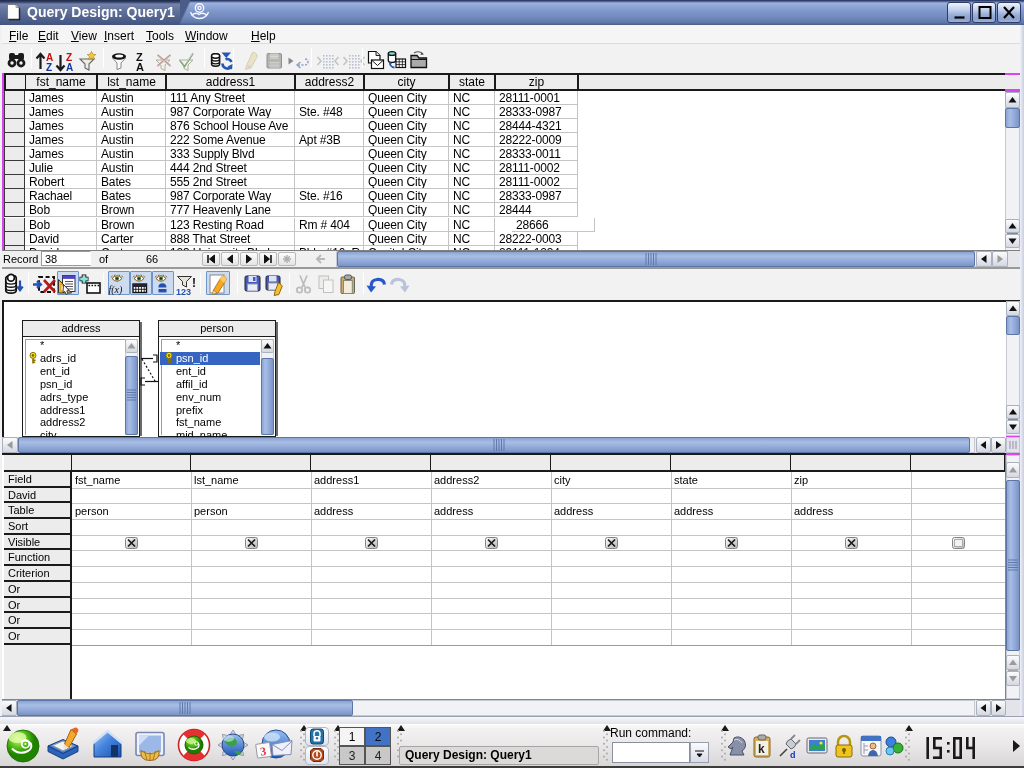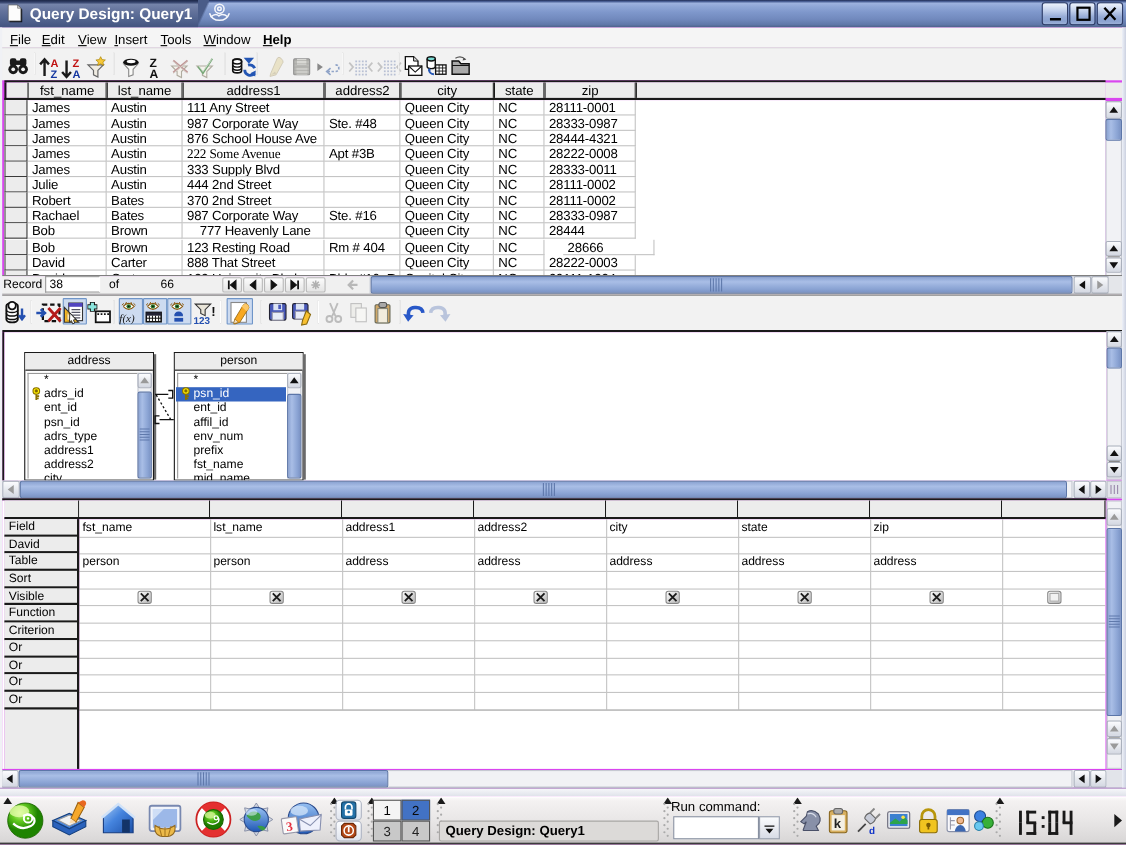--- a/index.html
+++ b/index.html
@@ -52,21 +52,21 @@
 <path d="M57 5 L 67 16 M67 5 L 57 16"></path>
 </g>
     </svg>
 <div class="a" id="menubar"></div>
 <div class="a mi" style="left:9px;"><u>F</u>ile</div>
 <div class="a mi" style="left:38px;"><u>E</u>dit</div>
 <div class="a mi" style="left:71px;"><u>V</u>iew</div>
 <div class="a mi" style="left:104px;"><u>I</u>nsert</div>
 <div class="a mi" style="left:146px;"><u>T</u>ools</div>
 <div class="a mi" style="left:185px;"><u>W</u>indow</div>
-<div class="a mi" style="left:239px;font-weight:bold;"><u>H</u>elp</div>
+<div class="a mi" style="left:251px;"><u>H</u>elp</div>
 <div class="a" id="toolbar1"></div>
 <svg class="a" style="left:0px;top:46px" width="440" height="28" viewBox="0 0 440 28">
 
 <g fill="#1a1a1a">
 <rect x="9" y="7" width="6" height="7" rx="2"></rect>
         <rect x="18" y="7" width="6" height="7" rx="2"></rect>
 <circle cx="12" cy="17" r="4.4"></circle>
         <circle cx="21" cy="17" r="4.4"></circle>
 <rect x="14" y="9" width="5" height="4"></rect>
 <circle cx="12" cy="17" r="1.7" fill="#f2f2f2"></circle>
@@ -263,25 +263,25 @@
 <div class="cell" style="left:162px;top:0;width:129px;height:14.05px;border-right:1px solid #c4c4c4;border-bottom:1px solid #c4c4c4;letter-spacing:-0.15px;font-size:12px;line-height:14.05px;padding-left:4px;">876 School House Ave</div>
 <div class="cell" style="left:291px;top:0;width:69px;height:14.05px;border-right:1px solid #c4c4c4;border-bottom:1px solid #c4c4c4;letter-spacing:-0.15px;font-size:12px;line-height:14.05px;padding-left:4px;"></div>
 <div class="cell" style="left:360px;top:0;width:85px;height:14.05px;border-right:1px solid #c4c4c4;border-bottom:1px solid #c4c4c4;letter-spacing:-0.15px;font-size:12px;line-height:14.05px;padding-left:4px;">Queen City</div>
 <div class="cell" style="left:445px;top:0;width:46px;height:14.05px;border-right:1px solid #c4c4c4;border-bottom:1px solid #c4c4c4;letter-spacing:-0.15px;font-size:12px;line-height:14.05px;padding-left:4px;">NC</div>
 <div class="cell" style="left:491px;top:0;width:83px;height:14.05px;border-right:1px solid #c4c4c4;border-bottom:1px solid #c4c4c4;letter-spacing:-0.15px;font-size:12px;line-height:14.05px;padding-left:4px;">28444-4321</div>
 </div>
 <div style="position:absolute;left:0px;top:42.2px;width:1001px;height:14.05px;">
 <div style="position:absolute;left:0px;top:0;width:21px;height:14.05px;background:#ececec;border:1px solid #3a3a3a;border-top:none;"></div>
 <div class="cell" style="left:21px;top:0;width:72px;height:14.05px;border-right:1px solid #c4c4c4;border-bottom:1px solid #c4c4c4;letter-spacing:-0.15px;font-size:12px;line-height:14.05px;padding-left:4px;">James</div>
 <div class="cell" style="left:93px;top:0;width:69px;height:14.05px;border-right:1px solid #c4c4c4;border-bottom:1px solid #c4c4c4;letter-spacing:-0.15px;font-size:12px;line-height:14.05px;padding-left:4px;">Austin</div>
-<div class="cell" style="left:162px;top:0;width:129px;height:14.05px;border-right:1px solid #c4c4c4;border-bottom:1px solid #c4c4c4;letter-spacing:-0.15px;font-size:12px;line-height:14.05px;padding-left:4px;font-family:Liberation Serif, serif;">222 Some Avenue</div>
+<div class="cell" style="left:162px;top:0;width:129px;height:14.05px;border-right:1px solid #c4c4c4;border-bottom:1px solid #c4c4c4;letter-spacing:-0.15px;font-size:12px;line-height:14.05px;padding-left:4px;">222 Some Avenue</div>
 <div class="cell" style="left:291px;top:0;width:69px;height:14.05px;border-right:1px solid #c4c4c4;border-bottom:1px solid #c4c4c4;letter-spacing:-0.15px;font-size:12px;line-height:14.05px;padding-left:4px;">Apt #3B</div>
 <div class="cell" style="left:360px;top:0;width:85px;height:14.05px;border-right:1px solid #c4c4c4;border-bottom:1px solid #c4c4c4;letter-spacing:-0.15px;font-size:12px;line-height:14.05px;padding-left:4px;">Queen City</div>
 <div class="cell" style="left:445px;top:0;width:46px;height:14.05px;border-right:1px solid #c4c4c4;border-bottom:1px solid #c4c4c4;letter-spacing:-0.15px;font-size:12px;line-height:14.05px;padding-left:4px;">NC</div>
-<div class="cell" style="left:491px;top:0;width:83px;height:14.05px;border-right:1px solid #c4c4c4;border-bottom:1px solid #c4c4c4;letter-spacing:-0.15px;font-size:12px;line-height:14.05px;padding-left:4px;">28222-0008</div>
+<div class="cell" style="left:491px;top:0;width:83px;height:14.05px;border-right:1px solid #c4c4c4;border-bottom:1px solid #c4c4c4;letter-spacing:-0.15px;font-size:12px;line-height:14.05px;padding-left:4px;">28222-0009</div>
 </div>
 <div style="position:absolute;left:0px;top:56.2px;width:1001px;height:14.05px;">
 <div style="position:absolute;left:0px;top:0;width:21px;height:14.05px;background:#ececec;border:1px solid #3a3a3a;border-top:none;"></div>
 <div class="cell" style="left:21px;top:0;width:72px;height:14.05px;border-right:1px solid #c4c4c4;border-bottom:1px solid #c4c4c4;letter-spacing:-0.15px;font-size:12px;line-height:14.05px;padding-left:4px;">James</div>
 <div class="cell" style="left:93px;top:0;width:69px;height:14.05px;border-right:1px solid #c4c4c4;border-bottom:1px solid #c4c4c4;letter-spacing:-0.15px;font-size:12px;line-height:14.05px;padding-left:4px;">Austin</div>
 <div class="cell" style="left:162px;top:0;width:129px;height:14.05px;border-right:1px solid #c4c4c4;border-bottom:1px solid #c4c4c4;letter-spacing:-0.15px;font-size:12px;line-height:14.05px;padding-left:4px;">333 Supply Blvd</div>
 <div class="cell" style="left:291px;top:0;width:69px;height:14.05px;border-right:1px solid #c4c4c4;border-bottom:1px solid #c4c4c4;letter-spacing:-0.15px;font-size:12px;line-height:14.05px;padding-left:4px;"></div>
 <div class="cell" style="left:360px;top:0;width:85px;height:14.05px;border-right:1px solid #c4c4c4;border-bottom:1px solid #c4c4c4;letter-spacing:-0.15px;font-size:12px;line-height:14.05px;padding-left:4px;">Queen City</div>
 <div class="cell" style="left:445px;top:0;width:46px;height:14.05px;border-right:1px solid #c4c4c4;border-bottom:1px solid #c4c4c4;letter-spacing:-0.15px;font-size:12px;line-height:14.05px;padding-left:4px;">NC</div>
 <div class="cell" style="left:491px;top:0;width:83px;height:14.05px;border-right:1px solid #c4c4c4;border-bottom:1px solid #c4c4c4;letter-spacing:-0.15px;font-size:12px;line-height:14.05px;padding-left:4px;">28333-0011</div>
@@ -293,41 +293,41 @@
 <div class="cell" style="left:162px;top:0;width:129px;height:14.05px;border-right:1px solid #c4c4c4;border-bottom:1px solid #c4c4c4;letter-spacing:-0.15px;font-size:12px;line-height:14.05px;padding-left:4px;">444 2nd Street</div>
 <div class="cell" style="left:291px;top:0;width:69px;height:14.05px;border-right:1px solid #c4c4c4;border-bottom:1px solid #c4c4c4;letter-spacing:-0.15px;font-size:12px;line-height:14.05px;padding-left:4px;"></div>
 <div class="cell" style="left:360px;top:0;width:85px;height:14.05px;border-right:1px solid #c4c4c4;border-bottom:1px solid #c4c4c4;letter-spacing:-0.15px;font-size:12px;line-height:14.05px;padding-left:4px;">Queen City</div>
 <div class="cell" style="left:445px;top:0;width:46px;height:14.05px;border-right:1px solid #c4c4c4;border-bottom:1px solid #c4c4c4;letter-spacing:-0.15px;font-size:12px;line-height:14.05px;padding-left:4px;">NC</div>
 <div class="cell" style="left:491px;top:0;width:83px;height:14.05px;border-right:1px solid #c4c4c4;border-bottom:1px solid #c4c4c4;letter-spacing:-0.15px;font-size:12px;line-height:14.05px;padding-left:4px;">28111-0002</div>
 </div>
 <div style="position:absolute;left:0px;top:84.3px;width:1001px;height:14.05px;">
 <div style="position:absolute;left:0px;top:0;width:21px;height:14.05px;background:#ececec;border:1px solid #3a3a3a;border-top:none;"></div>
 <div class="cell" style="left:21px;top:0;width:72px;height:14.05px;border-right:1px solid #c4c4c4;border-bottom:1px solid #c4c4c4;letter-spacing:-0.15px;font-size:12px;line-height:14.05px;padding-left:4px;">Robert</div>
 <div class="cell" style="left:93px;top:0;width:69px;height:14.05px;border-right:1px solid #c4c4c4;border-bottom:1px solid #c4c4c4;letter-spacing:-0.15px;font-size:12px;line-height:14.05px;padding-left:4px;">Bates</div>
-<div class="cell" style="left:162px;top:0;width:129px;height:14.05px;border-right:1px solid #c4c4c4;border-bottom:1px solid #c4c4c4;letter-spacing:-0.15px;font-size:12px;line-height:14.05px;padding-left:4px;">370 2nd Street</div>
+<div class="cell" style="left:162px;top:0;width:129px;height:14.05px;border-right:1px solid #c4c4c4;border-bottom:1px solid #c4c4c4;letter-spacing:-0.15px;font-size:12px;line-height:14.05px;padding-left:4px;">555 2nd Street</div>
 <div class="cell" style="left:291px;top:0;width:69px;height:14.05px;border-right:1px solid #c4c4c4;border-bottom:1px solid #c4c4c4;letter-spacing:-0.15px;font-size:12px;line-height:14.05px;padding-left:4px;"></div>
 <div class="cell" style="left:360px;top:0;width:85px;height:14.05px;border-right:1px solid #c4c4c4;border-bottom:1px solid #c4c4c4;letter-spacing:-0.15px;font-size:12px;line-height:14.05px;padding-left:4px;">Queen City</div>
 <div class="cell" style="left:445px;top:0;width:46px;height:14.05px;border-right:1px solid #c4c4c4;border-bottom:1px solid #c4c4c4;letter-spacing:-0.15px;font-size:12px;line-height:14.05px;padding-left:4px;">NC</div>
 <div class="cell" style="left:491px;top:0;width:83px;height:14.05px;border-right:1px solid #c4c4c4;border-bottom:1px solid #c4c4c4;letter-spacing:-0.15px;font-size:12px;line-height:14.05px;padding-left:4px;">28111-0002</div>
 </div>
 <div style="position:absolute;left:0px;top:98.4px;width:1001px;height:14.05px;">
 <div style="position:absolute;left:0px;top:0;width:21px;height:14.05px;background:#ececec;border:1px solid #3a3a3a;border-top:none;"></div>
 <div class="cell" style="left:21px;top:0;width:72px;height:14.05px;border-right:1px solid #c4c4c4;border-bottom:1px solid #c4c4c4;letter-spacing:-0.15px;font-size:12px;line-height:14.05px;padding-left:4px;">Rachael</div>
 <div class="cell" style="left:93px;top:0;width:69px;height:14.05px;border-right:1px solid #c4c4c4;border-bottom:1px solid #c4c4c4;letter-spacing:-0.15px;font-size:12px;line-height:14.05px;padding-left:4px;">Bates</div>
 <div class="cell" style="left:162px;top:0;width:129px;height:14.05px;border-right:1px solid #c4c4c4;border-bottom:1px solid #c4c4c4;letter-spacing:-0.15px;font-size:12px;line-height:14.05px;padding-left:4px;">987 Corporate Way</div>
 <div class="cell" style="left:291px;top:0;width:69px;height:14.05px;border-right:1px solid #c4c4c4;border-bottom:1px solid #c4c4c4;letter-spacing:-0.15px;font-size:12px;line-height:14.05px;padding-left:4px;">Ste. #16</div>
 <div class="cell" style="left:360px;top:0;width:85px;height:14.05px;border-right:1px solid #c4c4c4;border-bottom:1px solid #c4c4c4;letter-spacing:-0.15px;font-size:12px;line-height:14.05px;padding-left:4px;">Queen City</div>
 <div class="cell" style="left:445px;top:0;width:46px;height:14.05px;border-right:1px solid #c4c4c4;border-bottom:1px solid #c4c4c4;letter-spacing:-0.15px;font-size:12px;line-height:14.05px;padding-left:4px;">NC</div>
 <div class="cell" style="left:491px;top:0;width:83px;height:14.05px;border-right:1px solid #c4c4c4;border-bottom:1px solid #c4c4c4;letter-spacing:-0.15px;font-size:12px;line-height:14.05px;padding-left:4px;">28333-0987</div>
 </div>
 <div style="position:absolute;left:0px;top:112.4px;width:1001px;height:14.05px;">
 <div style="position:absolute;left:0px;top:0;width:21px;height:14.05px;background:#ececec;border:1px solid #3a3a3a;border-top:none;"></div>
 <div class="cell" style="left:21px;top:0;width:72px;height:14.05px;border-right:1px solid #c4c4c4;border-bottom:1px solid #c4c4c4;letter-spacing:-0.15px;font-size:12px;line-height:14.05px;padding-left:4px;">Bob</div>
 <div class="cell" style="left:93px;top:0;width:69px;height:14.05px;border-right:1px solid #c4c4c4;border-bottom:1px solid #c4c4c4;letter-spacing:-0.15px;font-size:12px;line-height:14.05px;padding-left:4px;">Brown</div>
-<div class="cell" style="left:162px;top:0;width:129px;height:14.05px;border-right:1px solid #c4c4c4;border-bottom:1px solid #c4c4c4;letter-spacing:-0.15px;font-size:12px;line-height:14.05px;padding-left:4px;text-align:center;">777 Heavenly Lane</div>
+<div class="cell" style="left:162px;top:0;width:129px;height:14.05px;border-right:1px solid #c4c4c4;border-bottom:1px solid #c4c4c4;letter-spacing:-0.15px;font-size:12px;line-height:14.05px;padding-left:4px;">777 Heavenly Lane</div>
 <div class="cell" style="left:291px;top:0;width:69px;height:14.05px;border-right:1px solid #c4c4c4;border-bottom:1px solid #c4c4c4;letter-spacing:-0.15px;font-size:12px;line-height:14.05px;padding-left:4px;"></div>
 <div class="cell" style="left:360px;top:0;width:85px;height:14.05px;border-right:1px solid #c4c4c4;border-bottom:1px solid #c4c4c4;letter-spacing:-0.15px;font-size:12px;line-height:14.05px;padding-left:4px;">Queen City</div>
 <div class="cell" style="left:445px;top:0;width:46px;height:14.05px;border-right:1px solid #c4c4c4;border-bottom:1px solid #c4c4c4;letter-spacing:-0.15px;font-size:12px;line-height:14.05px;padding-left:4px;">NC</div>
 <div class="cell" style="left:491px;top:0;width:83px;height:14.05px;border-right:1px solid #c4c4c4;border-bottom:1px solid #c4c4c4;letter-spacing:-0.15px;font-size:12px;line-height:14.05px;padding-left:4px;">28444</div>
 </div>
 <div style="position:absolute;left:0px;top:126.5px;width:1001px;height:14.05px;">
 <div style="position:absolute;left:0px;top:0;width:21px;height:14.05px;background:#ececec;border:1px solid #3a3a3a;border-top:none;"></div>
 <div class="cell" style="left:21px;top:0;width:72px;height:14.05px;border-right:1px solid #c4c4c4;border-bottom:1px solid #c4c4c4;letter-spacing:-0.15px;font-size:12px;line-height:14.05px;padding-left:4px;">Bob</div>
 <div class="cell" style="left:93px;top:0;width:69px;height:14.05px;border-right:1px solid #c4c4c4;border-bottom:1px solid #c4c4c4;letter-spacing:-0.15px;font-size:12px;line-height:14.05px;padding-left:4px;">Brown</div>
 <div class="cell" style="left:162px;top:0;width:129px;height:14.05px;border-right:1px solid #c4c4c4;border-bottom:1px solid #c4c4c4;letter-spacing:-0.15px;font-size:12px;line-height:14.05px;padding-left:4px;">123 Resting Road</div>

